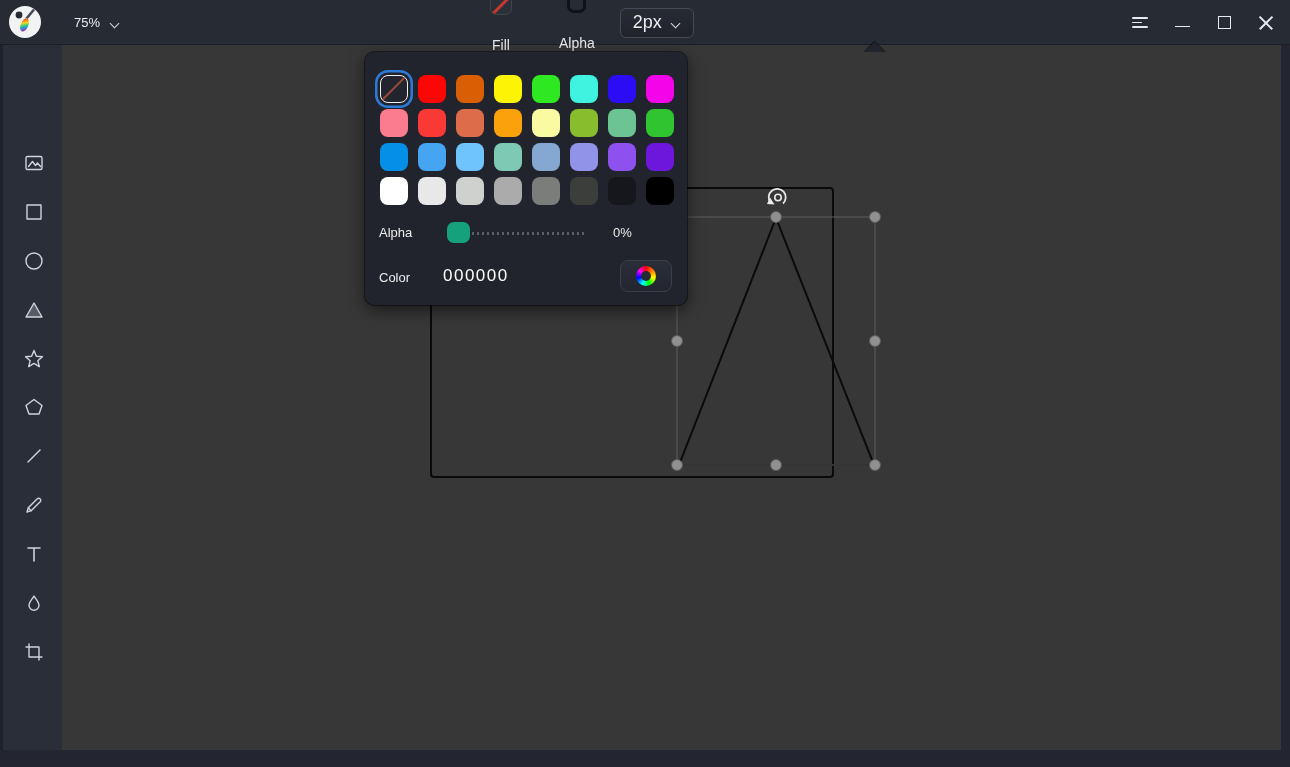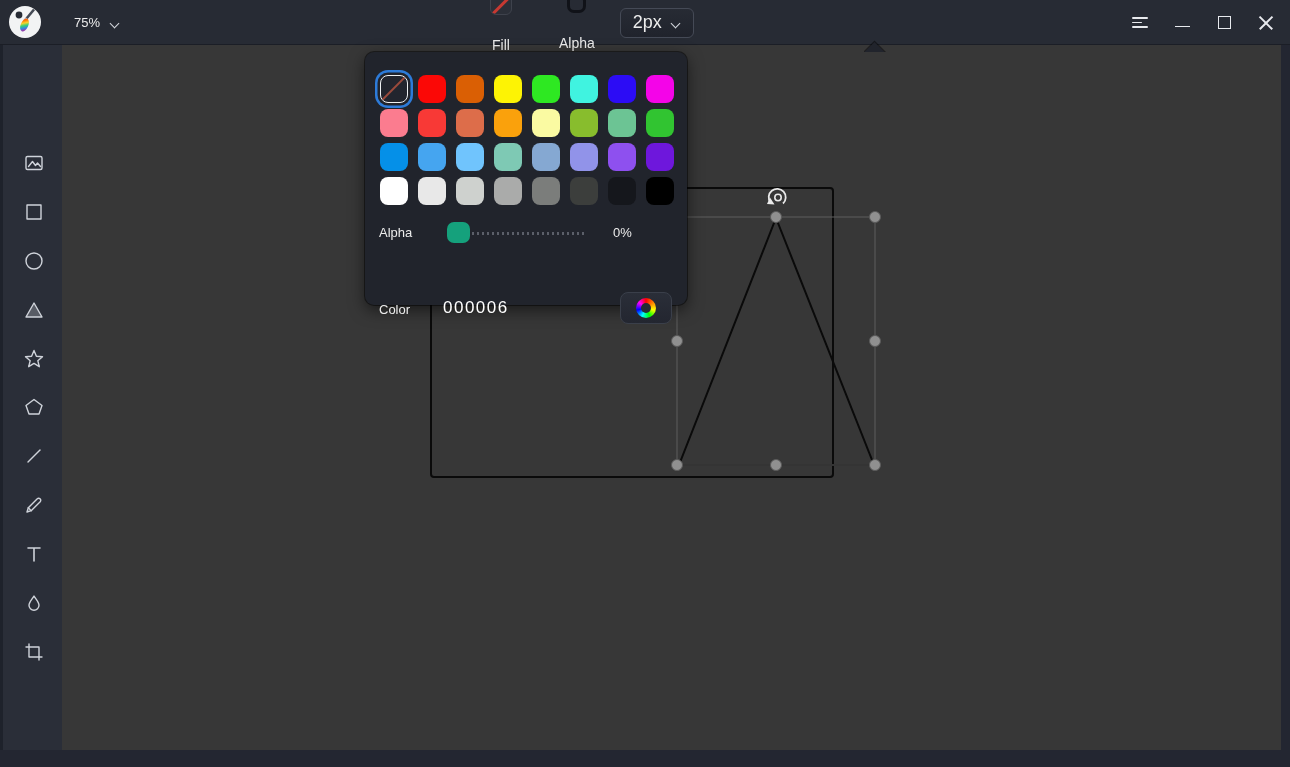--- a/index.html
+++ b/index.html
@@ -68,21 +68,21 @@
   .swatch.selected { box-shadow:0 0 0 2.5px #21242c, 0 0 0 5px #2d7bd9; }
 
   .alpha-row { position:absolute; left:0; top:168px; width:322px; height:26px; }
   .alpha-label { position:absolute; left:14px; top:5px; font-size:13px; color:#ececec; }
   .alpha-slider { position:absolute; left:82px; top:0; width:140px; height:26px; cursor:pointer; }
   .alpha-track { position:absolute; left:0; top:12px; width:140px; height:3px;
     background:repeating-linear-gradient(to right,#5b5f69 0 2px,transparent 2px 5px); }
   .alpha-handle { position:absolute; left:0; top:2px; width:23px; height:21px; border-radius:7px; background:#15a17c; }
   .alpha-value { position:absolute; left:248px; top:5px; font-size:13px; color:#ececec; }
 
-  .color-row { position:absolute; left:0; top:208px; width:322px; height:36px;margin-top:32px; }
+  .color-row { position:absolute; left:0; top:208px; width:322px; height:36px; }
   .color-label { position:absolute; left:14px; top:10px; font-size:13px; color:#ececec; }
   .color-value { position:absolute; left:78px; top:6px; font-size:17px; letter-spacing:1.5px; color:#ffffff; }
   .wheel-btn { position:absolute; left:255px; top:0; width:52px; height:32px; border-radius:8px;
     background:linear-gradient(#2a2e38,#232630); border:1px solid #3a3f4a;
     display:flex; align-items:center; justify-content:center; cursor:pointer; }
   .wheel { width:20px; height:20px; border-radius:50%;
     background:conic-gradient(#f00,#ff8000,#ff0,#0f0,#0ff,#00f,#f0f,#f00);
     display:flex; align-items:center; justify-content:center; }
   .wheel i { width:10px; height:10px; border-radius:50%; background:#262a34; display:block; }
 </style>
@@ -243,21 +243,21 @@
     <div class="alpha-row">
       <span class="alpha-label">Alpha</span>
       <div class="alpha-slider">
         <div class="alpha-track"></div>
         <div class="alpha-handle"></div>
       </div>
       <span class="alpha-value">0%</span>
     </div>
     <div class="color-row">
       <span class="color-label">Color</span>
-      <span class="color-value">000006</span>
+      <span class="color-value">000000</span>
       <div class="wheel-btn">
         <span class="wheel">
             <i></i>
           </span>
       </div>
     </div>
   </div>
   <div class="popover arrow-holder" style="background:none;box-shadow:none;height:0;">
     <div class="arrow" style="top:-12px"></div>
   </div>

